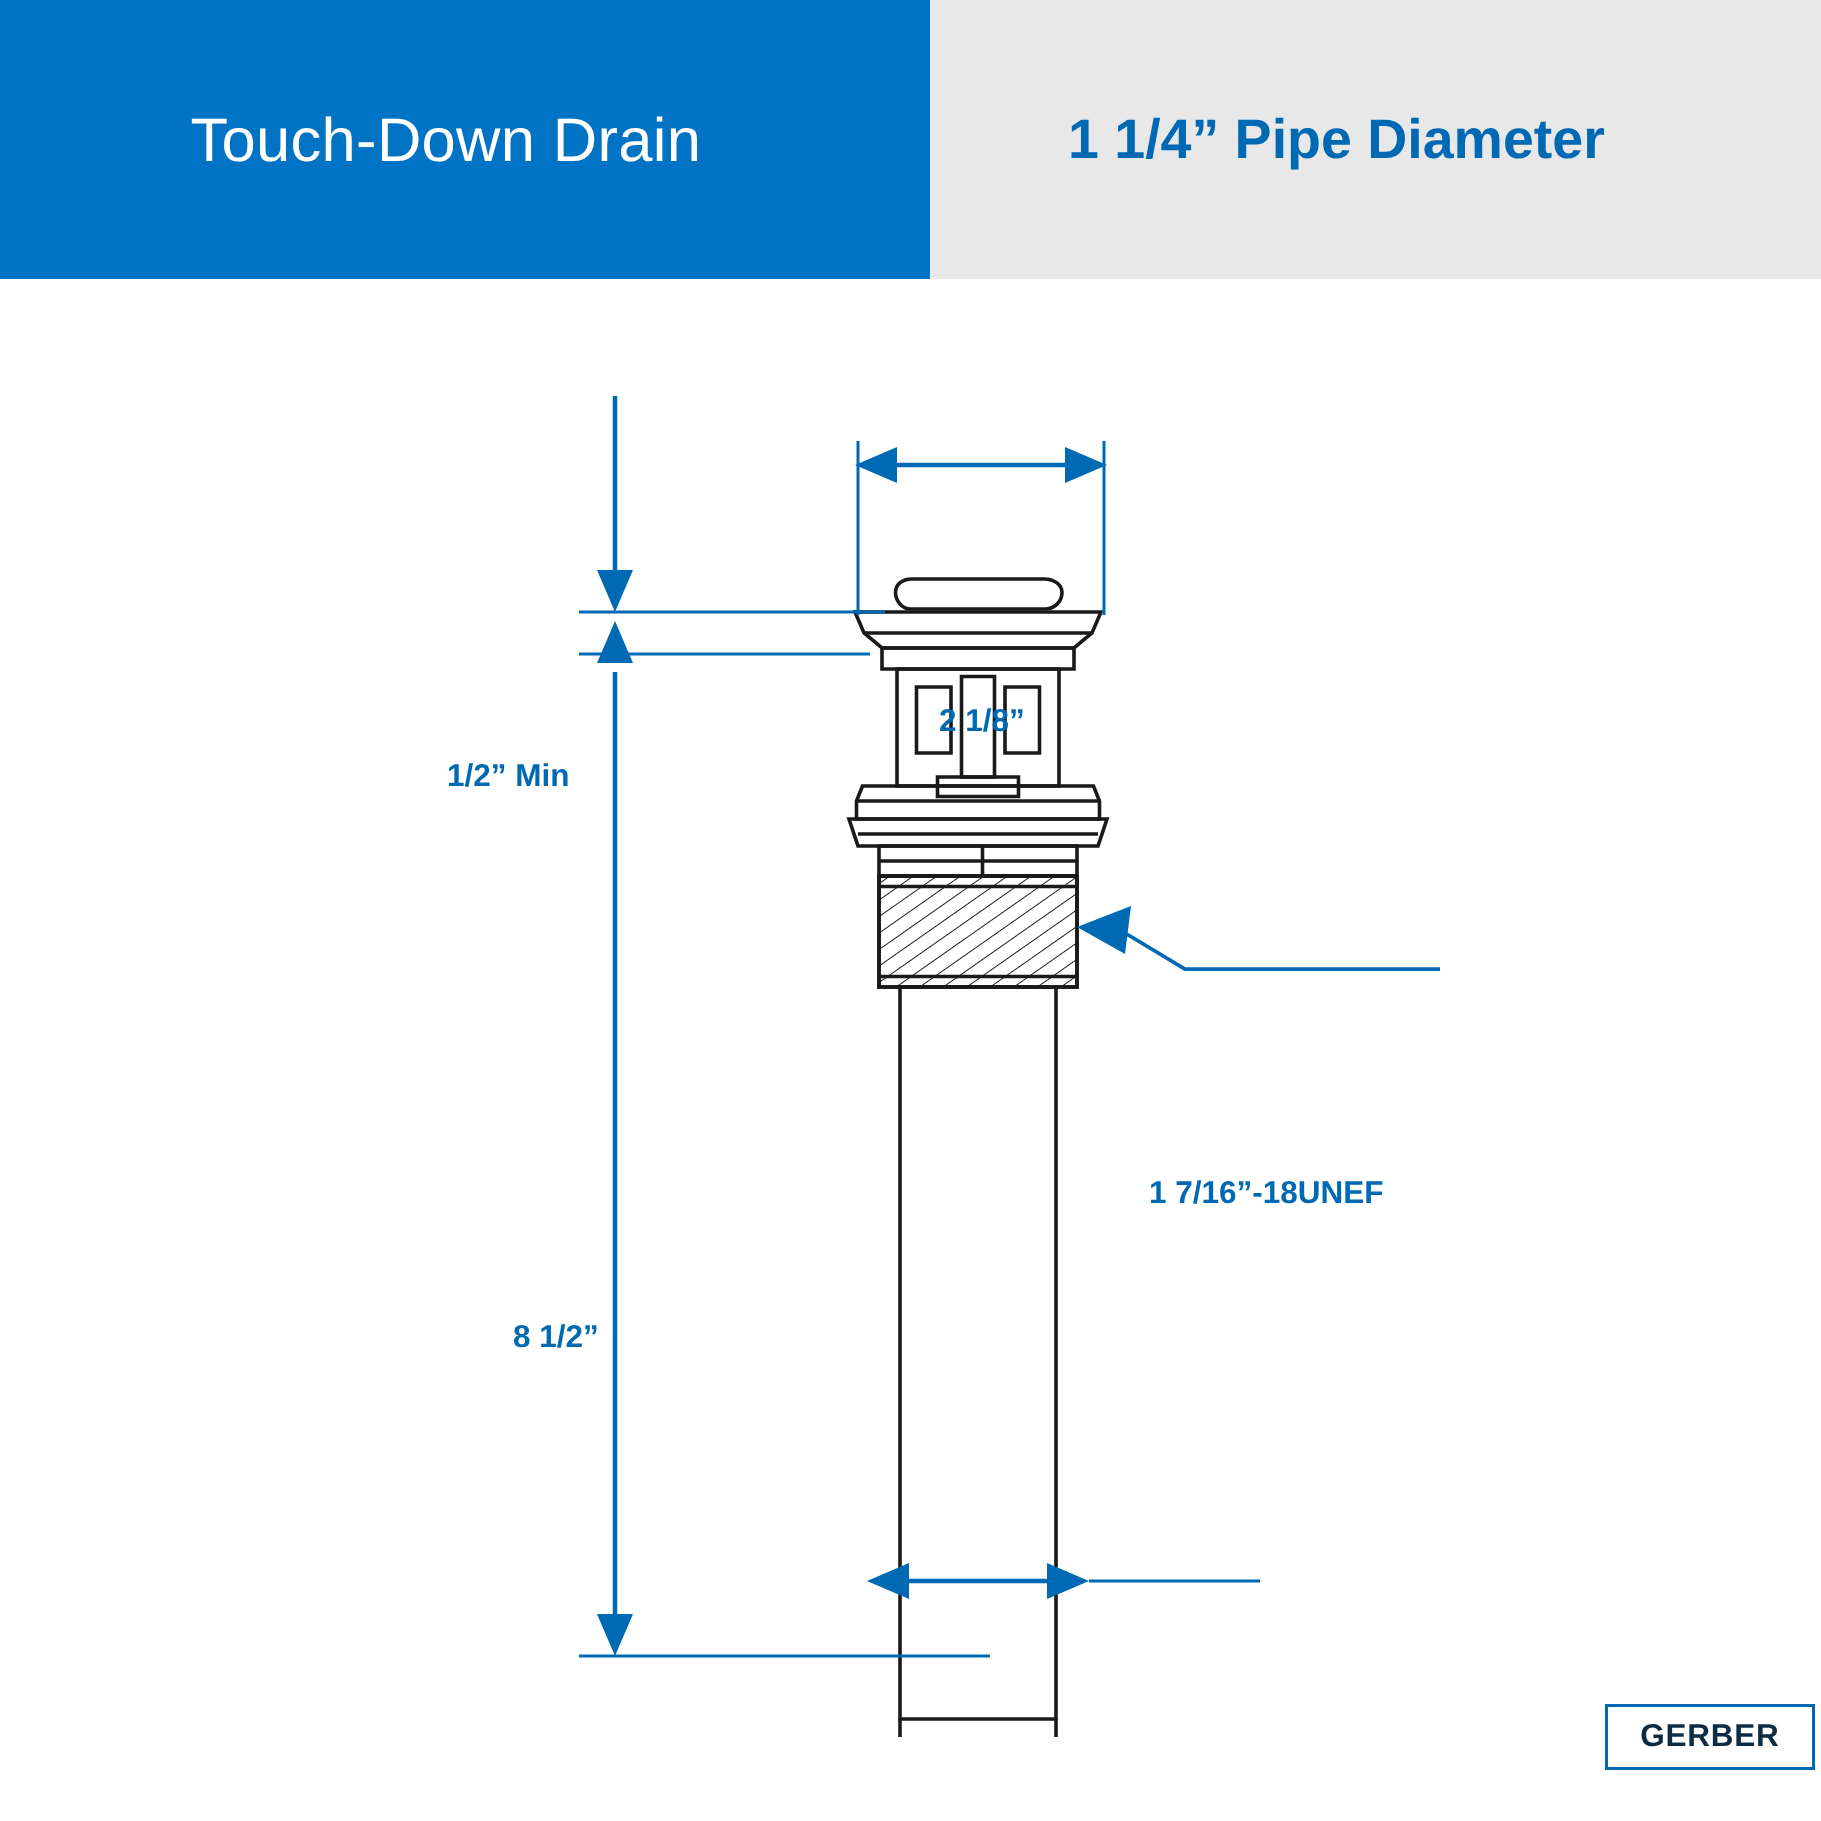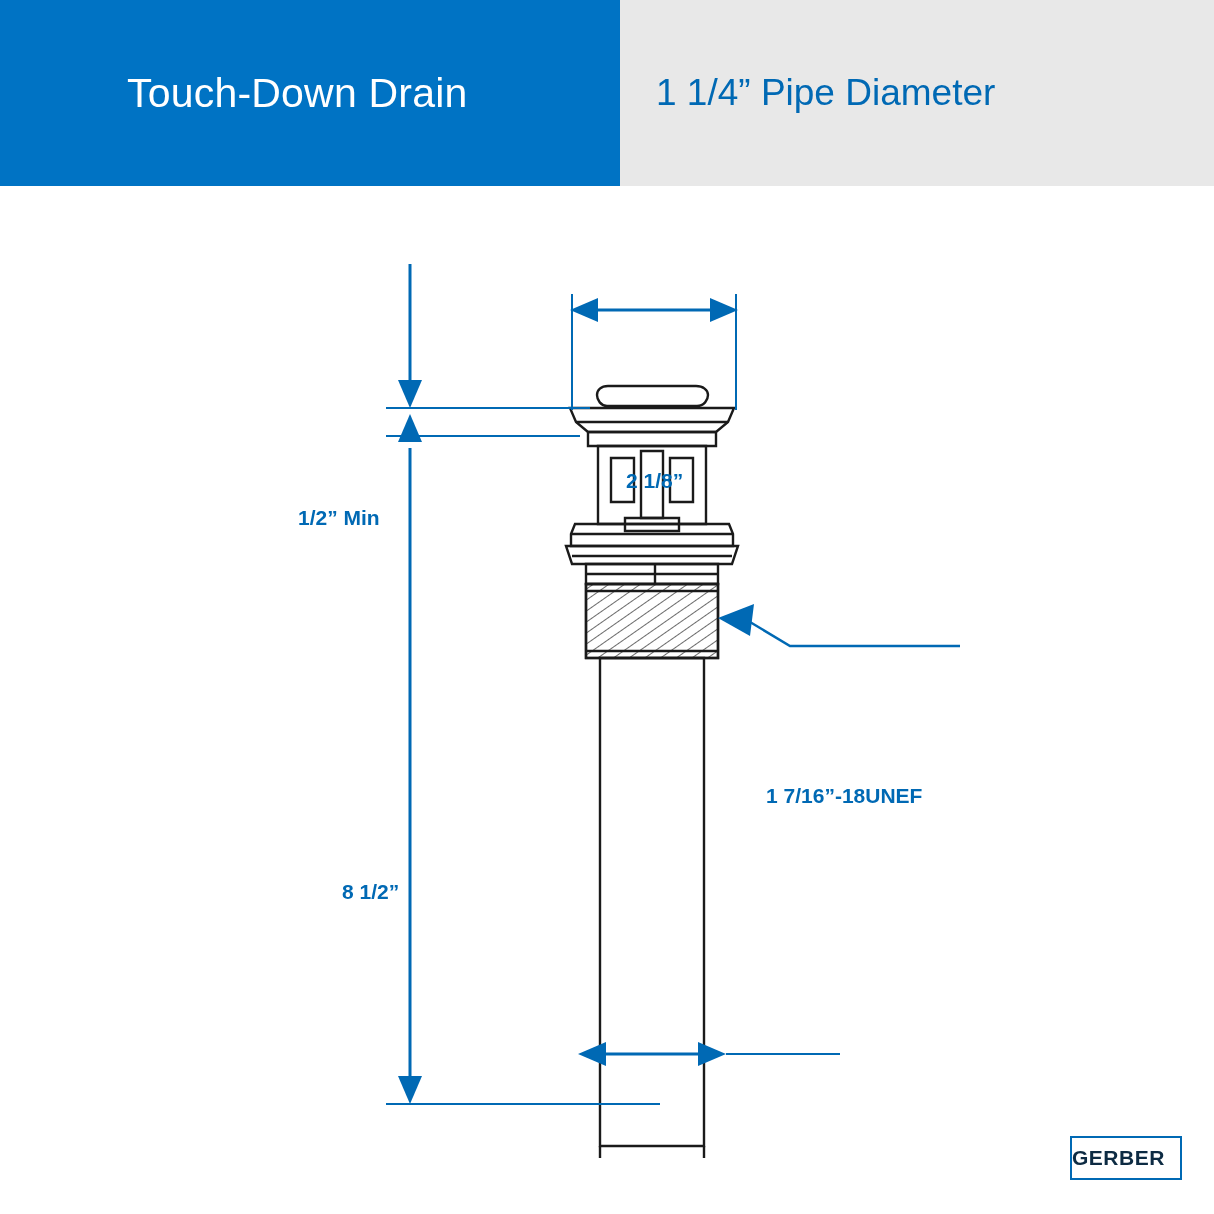--- a/index.html
+++ b/index.html
@@ -45,22 +45,22 @@
   .header-right {
     flex: 1;
     height: 186px;
     background: #e8e8e8;
     display: flex;
     align-items: center;
   }
   .header-right .subtitle {
     color: #0069b4;
     font-size: 37px;
-    font-weight: normal;
-    padding-left: 36px;
+    font-weight: bold;
+    padding-left: 92px;
     white-space: nowrap;
   }
 
   
   #drawing {
     position: absolute;
     left: 0;
     top: 186px;
     width: 1214px;
     height: 1028px;
@@ -80,27 +80,27 @@
   #lbl-half-min { left: 298px; top: 320px; }
   #lbl-2-18     { left: 626px; top: 283px; }
   #lbl-8-12     { left: 342px; top: 694px; }
   #lbl-thread   { left: 766px; top: 598px; }
 
   
   #logo-box {
     position: absolute;
     left: 1070px;
     top: 1136px;
-    width: 112px;
+    width: 140px;
     height: 44px;
     border: 2px solid #0069b4;
     box-sizing: border-box;
     display: flex;
     align-items: center;
-    justify-content: flex-start;
+    justify-content: center;
   }
   #logo-box .logo-text {
     color: #0d2b43;
     font-size: 21px;
     font-weight: bold;
     letter-spacing: 0.5px;
   }
 </style>
 </head>
 <body>

